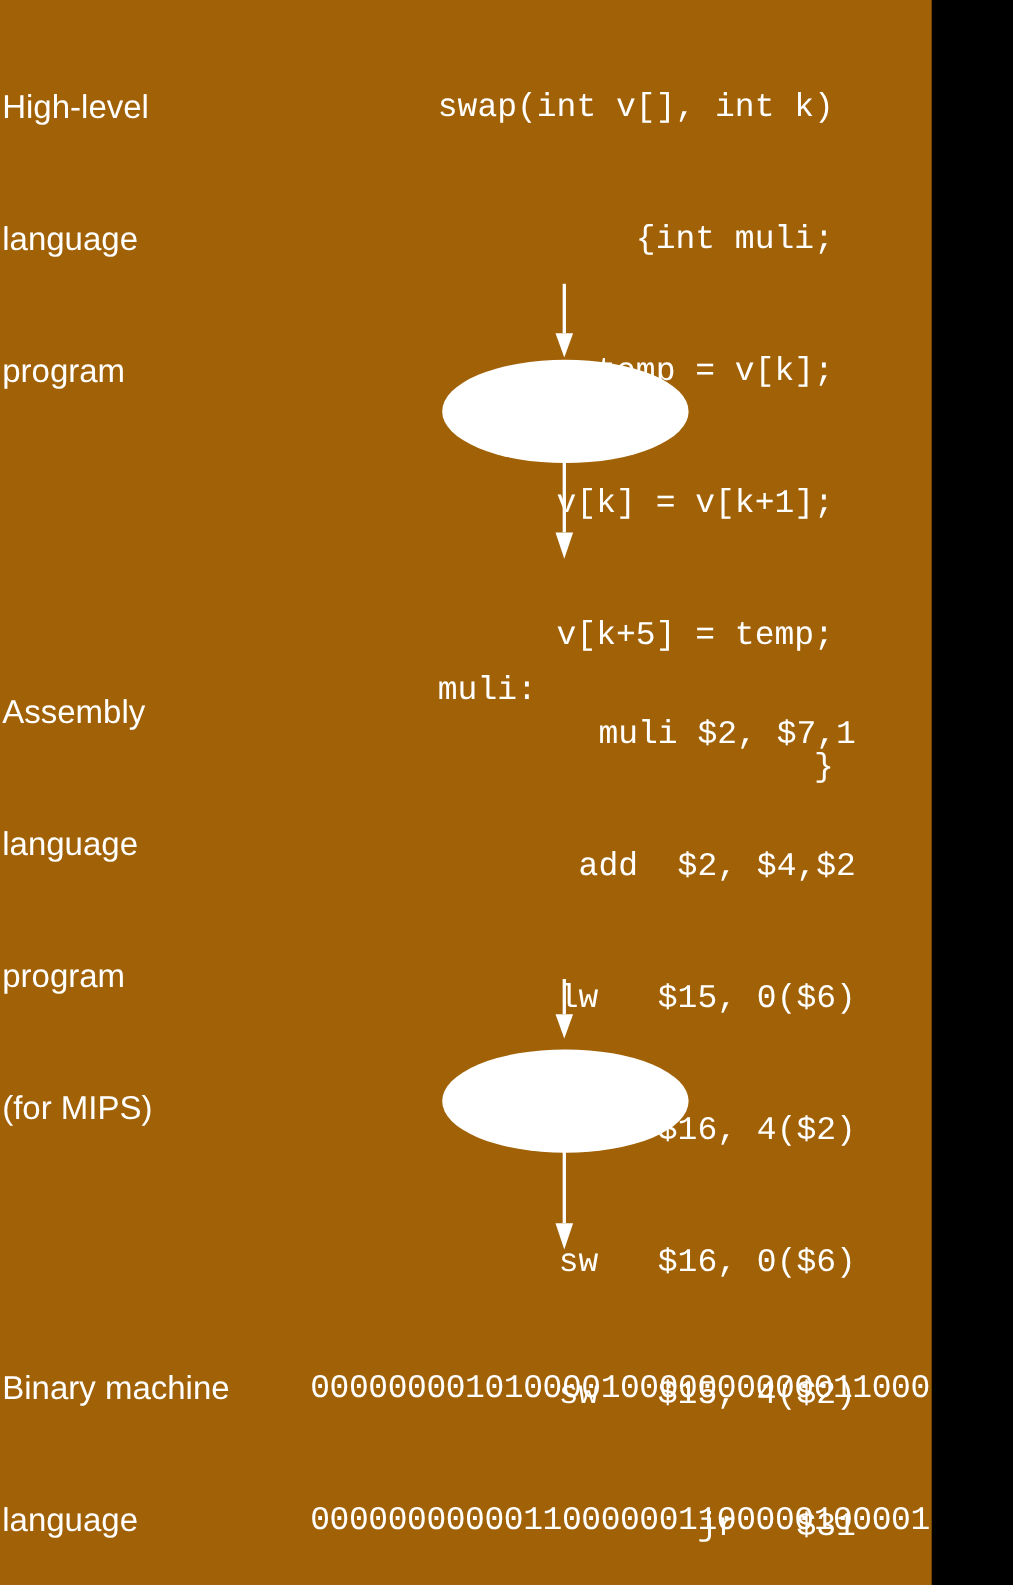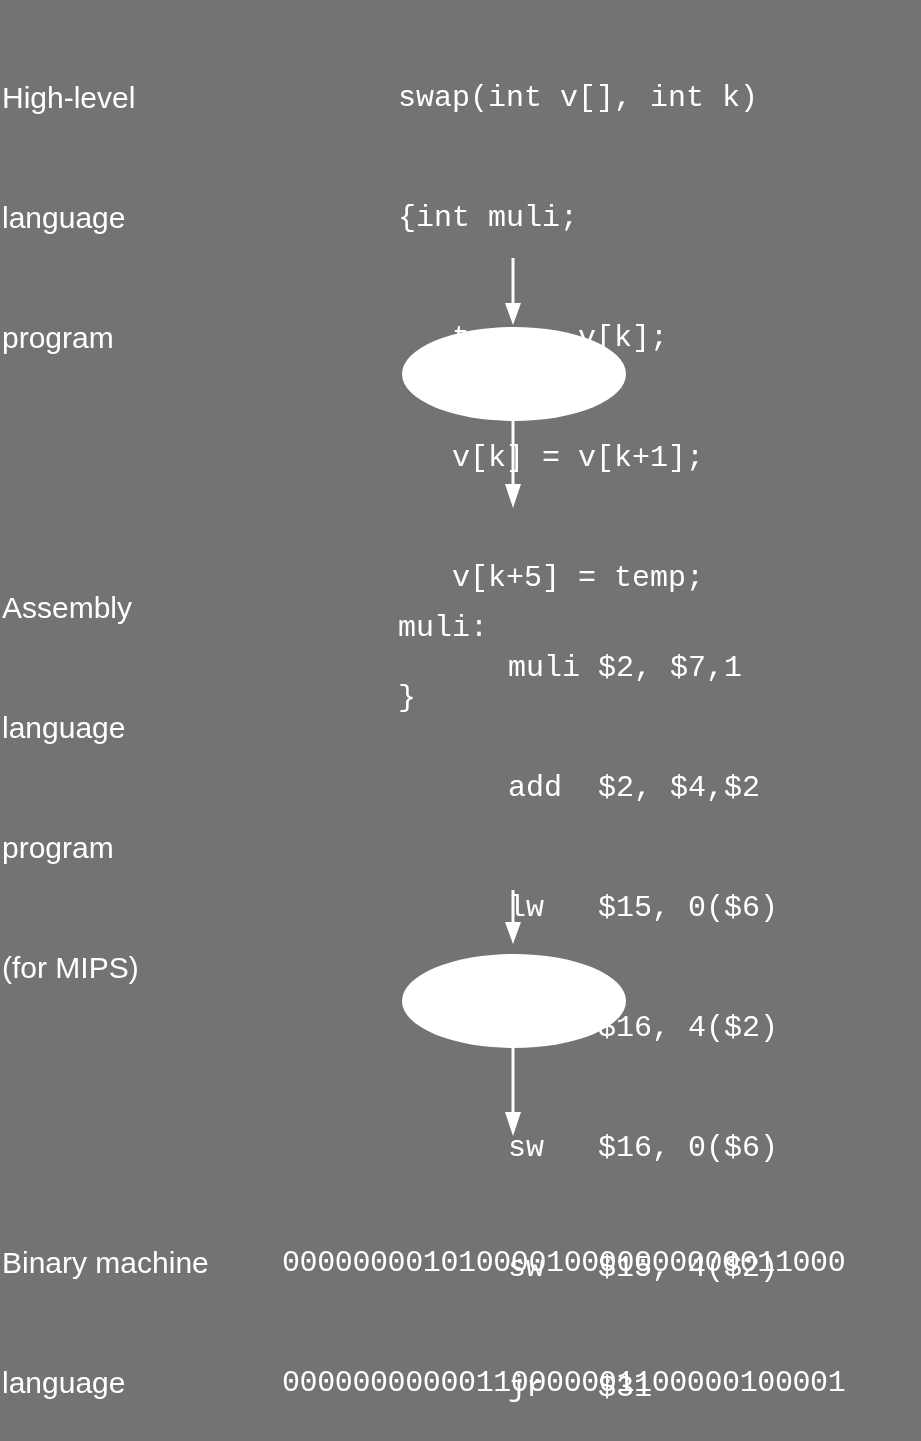--- a/index.html
+++ b/index.html
@@ -3,23 +3,23 @@
 <meta charset="utf-8">
 <title>Translation Hierarchy</title>
 <style>
   html, body {
     margin: 0;
     padding: 0;
     background: #000000;
   }
   #page {
     position: relative;
-    width: 921px;
+    width: 847px;
     height: 1441px;
-    background: #737373;
+    background: #a16207;
     overflow: hidden;
     font-family: "Liberation Sans", sans-serif;
   }
 
   
   .stage-label {
     position: absolute;
     left: 2px;
     color: #ffffff;
     font-family: "Liberation Sans", sans-serif;
@@ -32,21 +32,21 @@
 
   
   .code {
     position: absolute;
     color: #ffffff;
     font-family: "Liberation Mono", "DejaVu Sans Mono", monospace;
     font-size: 30px;
     line-height: 40px;
     white-space: pre;
   }
-  .code .code-line { display: block; }
+  .code .code-line { display: block; text-align: right; }
 
   #c-code      { left: 398px; top: -2px; }
   #asm-label   { left: 398px; top: 528px; }
   #asm-code    { left: 508px; top: 568px; }
   #bin-code    { left: 282px; top: 1163px; font-size: 30px; letter-spacing: -0.4px; }
 
   
   .flow-svg {
     position: absolute;
     left: 0;
@@ -69,21 +69,21 @@
 
   <div class="code" id="c-code">
     <span class="code-line">swap(int v[], int k)</span>
     <span class="code-line">{int muli;</span>
     <span class="code-line">   temp = v[k];</span>
     <span class="code-line">   v[k] = v[k+1];</span>
     <span class="code-line">   v[k+5] = temp;</span>
     <span class="code-line">}</span>
   </div>
 
-  <div class="stage-label" style="top:508px;">
+  <div class="stage-label" style="top:548px;">
     <span class="lbl-line">Assembly</span>
     <span class="lbl-line">language</span>
     <span class="lbl-line">program</span>
     <span class="lbl-line">(for MIPS)</span>
   </div>
 
   <div class="code" id="asm-label">
     <span class="code-line">muli:</span>
   </div>
 

